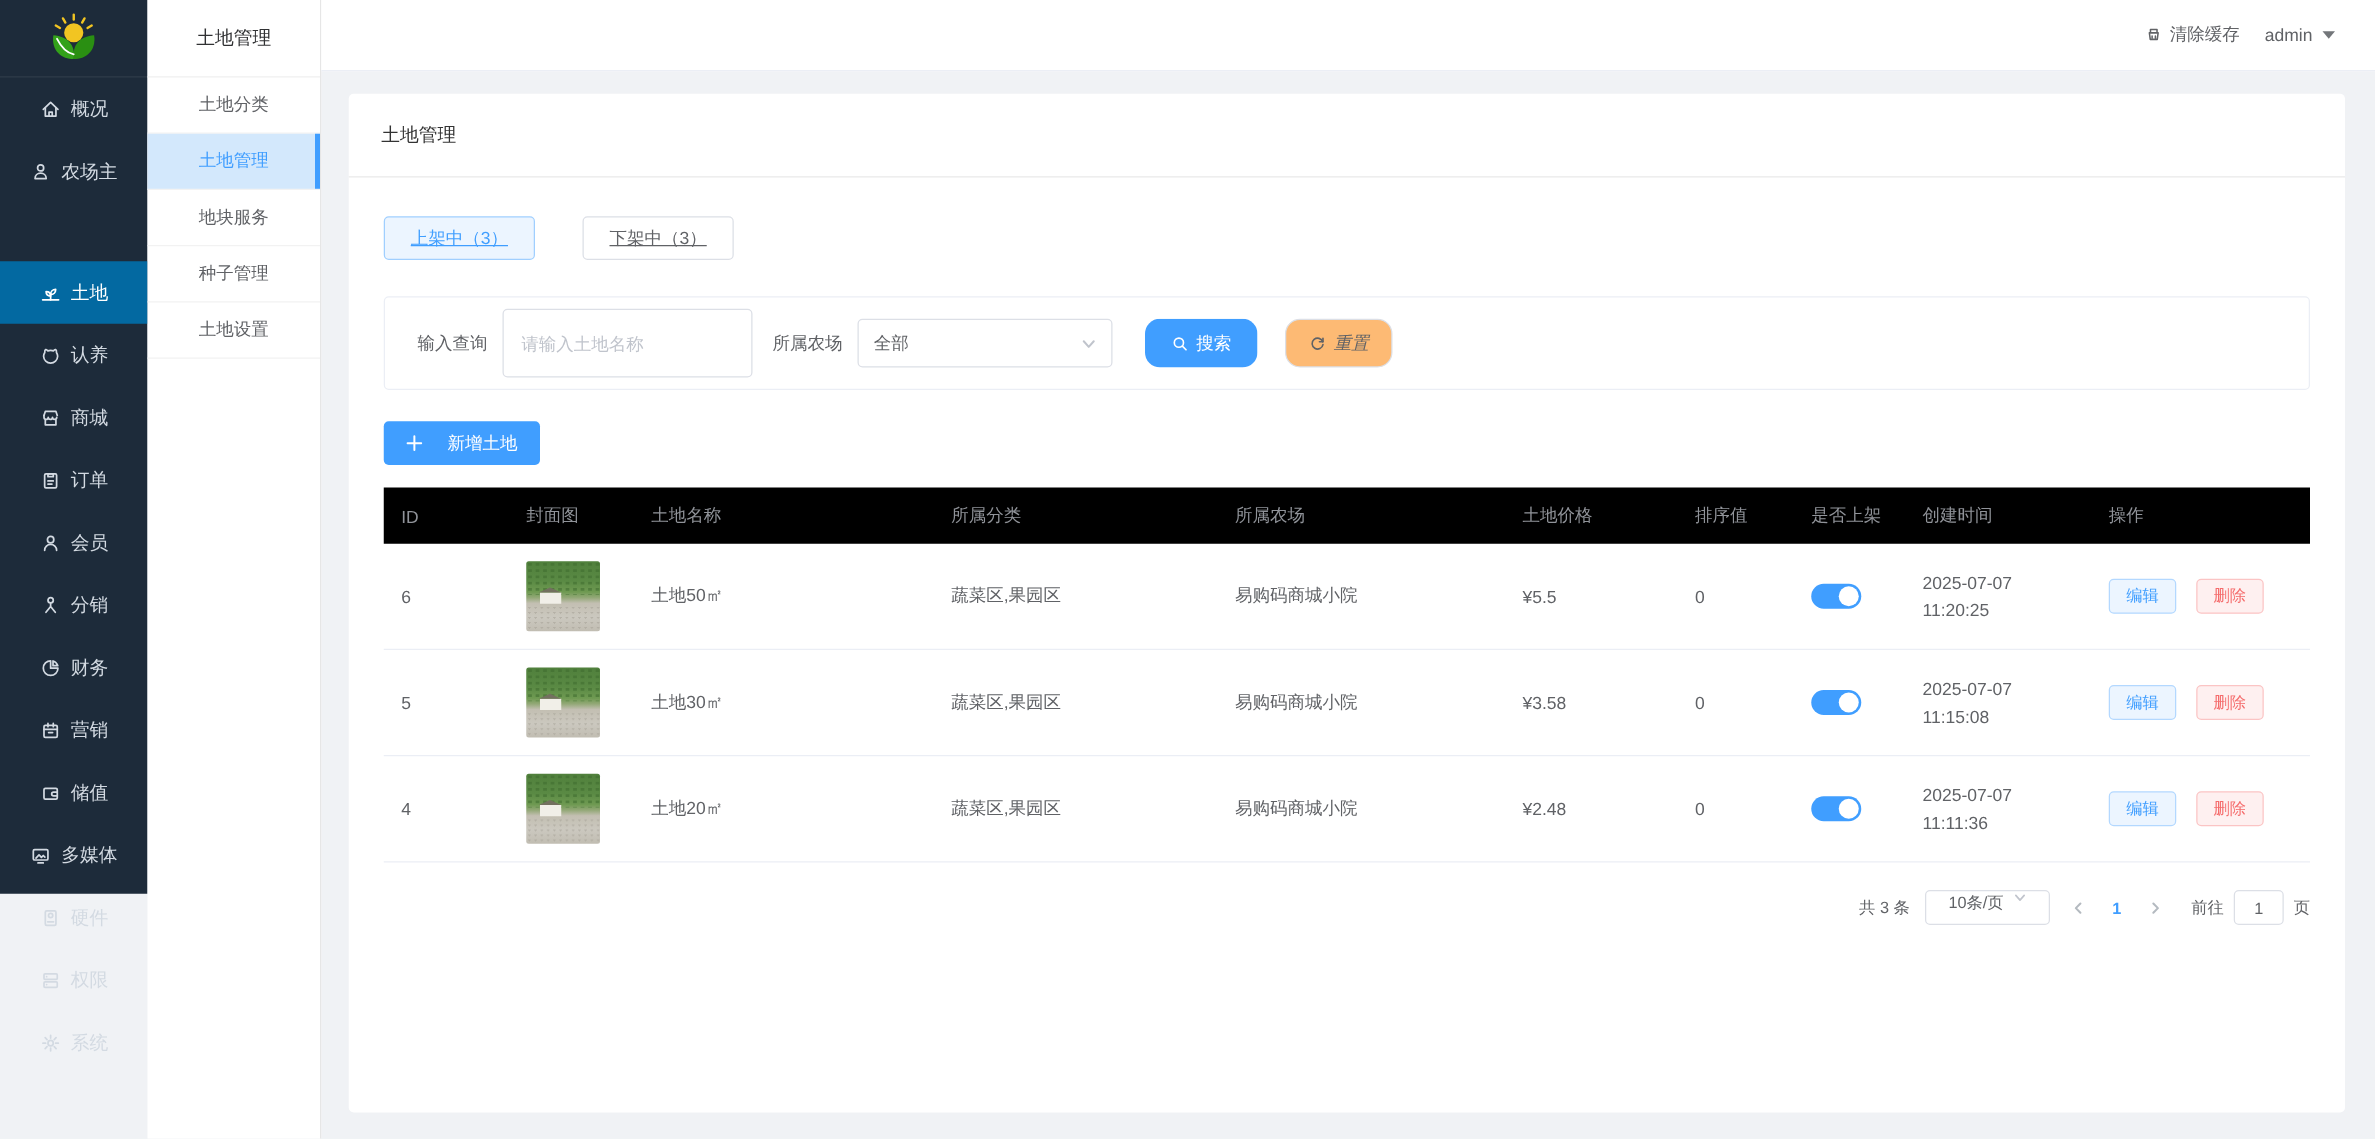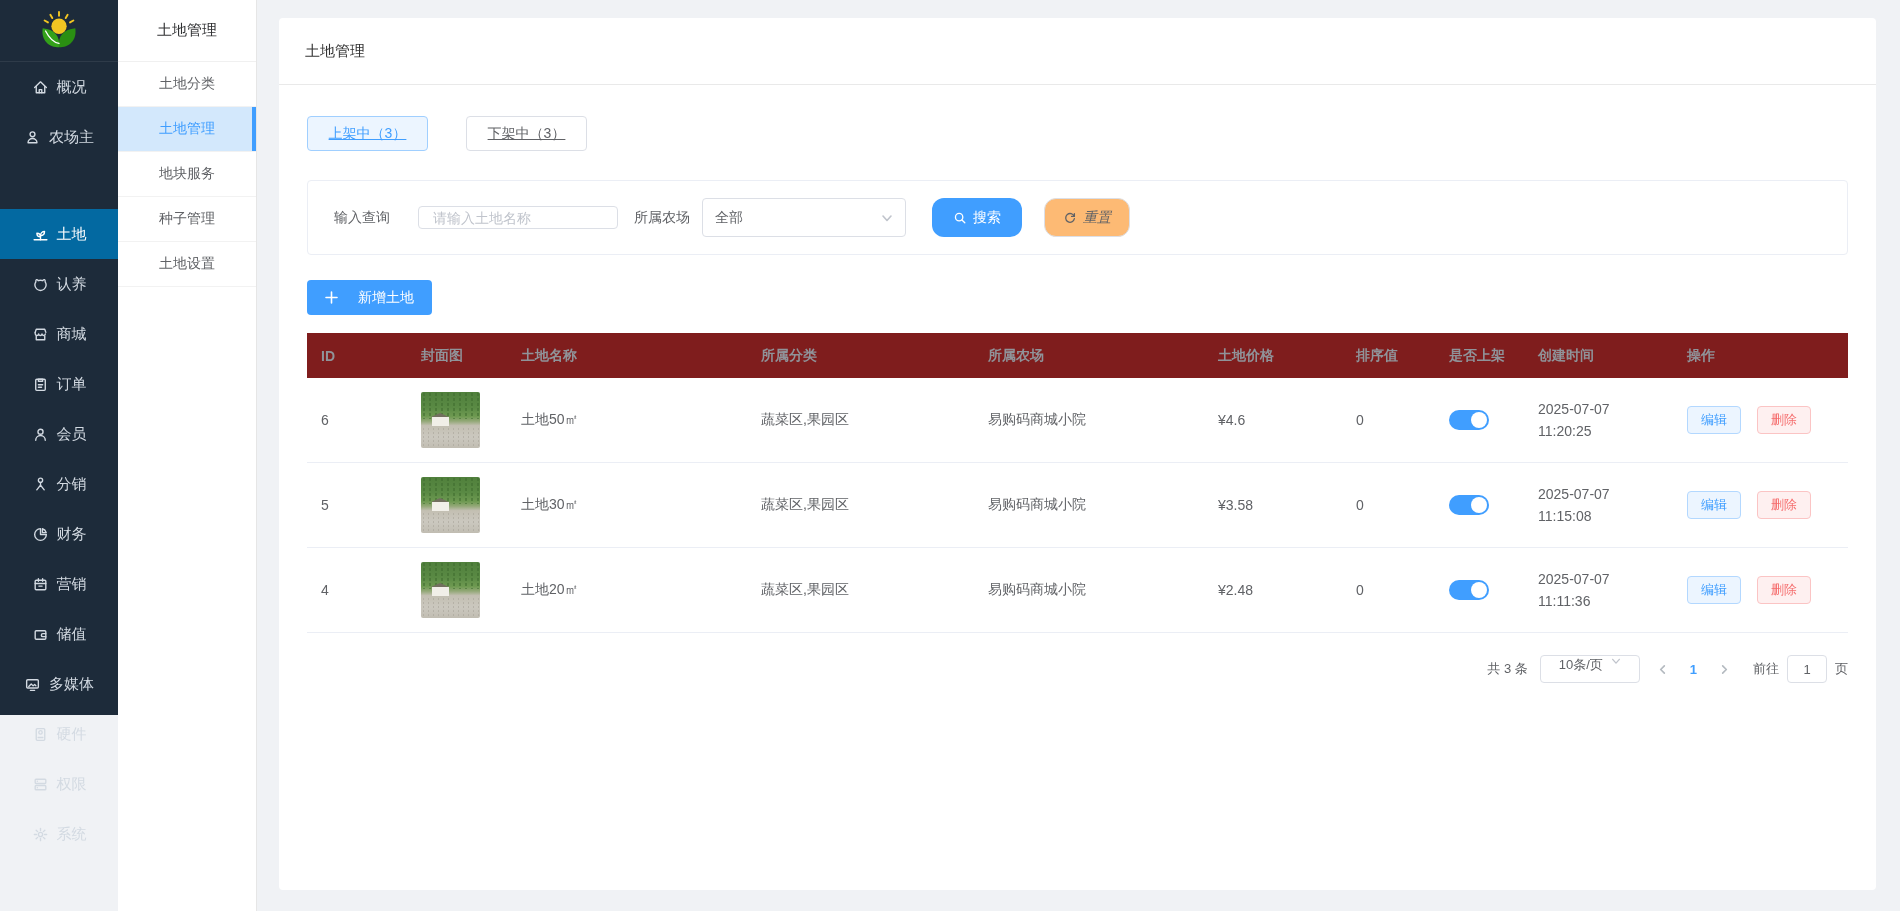--- a/index.html
+++ b/index.html
@@ -48,22 +48,22 @@
   .tabs { display:flex; gap:38px; }
   .tab { min-width:121px; height:35px; padding:0 18px; border-radius:4px; font-size:14px;
     display:flex; align-items:center; justify-content:center; cursor:pointer;
     background:#fff; border:1px solid #dcdfe6; color:#606266;text-decoration:underline; }
   .tab.active { background:#ecf5ff; border-color:#a0cfff; color:#409eff; }
 
   
   .search-bar { margin-top:29px; border:1px solid #ebeef5; border-radius:4px;
     height:75px; display:flex; align-items:center; padding:0 26px; gap:12px; font-size:14px; }
   .search-label { color:#606266; }
-  .search-input { width:200px; height:23px; border:1px solid #dcdfe6; border-radius:4px;
-    padding:0 14px; font-size:14px; color:#1d4ed8; outline:none;margin-left:16px; }
+  .search-input { width:200px; height:55px; border:1px solid #dcdfe6; border-radius:4px;
+    padding:0 14px; font-size:14px; color:#1d4ed8; outline:none; }
   .search-input::placeholder { color:#c0c4cc; }
   .search-label.farm { margin-left:4px; }
   .select { width:204px; height:39px; border:1px solid #dcdfe6; border-radius:4px;
     display:flex; align-items:center; justify-content:space-between; padding:0 12px;
     color:#606266; cursor:pointer; background:#fff; }
   .select svg { width:12px; height:12px; stroke:#c0c4cc; fill:none; stroke-width:1.6;
     stroke-linecap:round; stroke-linejoin:round; }
   .btn { height:39px; border-radius:12px; font-size:14px; display:inline-flex;
     align-items:center; justify-content:center; gap:6px; cursor:pointer; border:1px solid transparent; }
   .btn svg { width:14px; height:14px; stroke:currentColor; fill:none; stroke-width:1.5;
@@ -75,21 +75,21 @@
   .btn-add { margin-top:25px; height:35px; padding:0 18px; background:#409eff; color:#fff;
     border:none; border-radius:4px; font-size:14px; display:inline-flex; align-items:center;
     gap:20px; cursor:pointer; }
   .btn-add svg { width:13px; height:13px; stroke:#fff; fill:none; stroke-width:1.6; stroke-linecap:round; }
 
   
   .table { margin-top:18px; font-size:14px; }
   .trow { display:grid;
     grid-template-columns:100px 100px 240px 227px 230px 138px 93px 89px 149px 1fr;
     align-items:center; padding-left:14px; border-bottom:1px solid #ebeef5; }
-  .thead { background:#7f1d1d; height:45px; color:#909399; font-weight:700; border-bottom:none; }
+  .thead { background:#000000; height:45px; color:#909399; font-weight:400; border-bottom:none; }
   .tbody-row { height:85px; color:#606266; }
   .cover { width:59px; height:56px; position:relative; overflow:hidden; border-radius:2px;
     background:linear-gradient(180deg,#50803c 0%,#5a8a44 28%,#6f9a52 44%,#93a877 52%,
       #c3bfb2 60%,#cbc8bf 80%,#c1bdb2 100%); }
   .cover::before { content:''; position:absolute; inset:0 0 52% 0;
     background-image:radial-gradient(#3e6b2e 1.5px, transparent 1.5px); background-size:6px 5px; opacity:.55; }
   .cover::after { content:''; position:absolute; left:0; right:0; bottom:0; height:38%;
     background-image:radial-gradient(#a8a499 1px, transparent 1px); background-size:5px 4px; opacity:.6; }
   .cover .house { position:absolute; left:11px; top:25px; width:17px; height:9px; background:#f1efe8; }
   .cover .house::before { content:''; position:absolute; top:-4px; left:-1px;
@@ -257,20 +257,34 @@
   <aside class="submenu">
     <div class="submenu-title">土地管理</div>
     <div class="submenu-item">土地分类</div>
     <div class="submenu-item active">土地管理</div>
     <div class="submenu-item">地块服务</div>
     <div class="submenu-item">种子管理</div>
     <div class="submenu-item">土地设置</div>
   </aside>
 
   <div class="main">
+    <header class="topbar">
+      <div class="topbar-item">
+        <svg viewBox="0 0 16 16">
+            <path d="M5 3h6v3H5z"></path>
+            <path d="M4 6h8l-.8 6H4.8z"></path>
+            <path d="M6.5 9v2M9.5 9v2"></path>
+          </svg>
+        <span>清除缓存</span>
+      </div>
+      <div class="topbar-item">
+        <span>admin</span>
+        <i class="caret-down"></i>
+      </div>
+    </header>
 
     <div class="main-content">
       <div class="card">
         <div class="card-header">土地管理</div>
         <div class="card-body">
 
           
           <div class="tabs">
             <div class="tab active">上架中（3）</div>
             <div class="tab">下架中（3）</div>
@@ -329,21 +343,21 @@
             <div class="trow tbody-row">
               <div>6</div>
               <div>
                   <div class="cover">
                     <span class="house"></span>
                   </div>
                 </div>
               <div>土地50㎡</div>
               <div>蔬菜区,果园区</div>
               <div>易购码商城小院</div>
-              <div>¥4.6</div>
+              <div>¥5.5</div>
               <div>0</div>
               <div>
                   <div class="switch">
                     <span class="knob"></span>
                   </div>
                 </div>
               <div class="time-cell">
                 <div>2025-07-07</div>
                 <div>11:20:25</div>
               </div>

